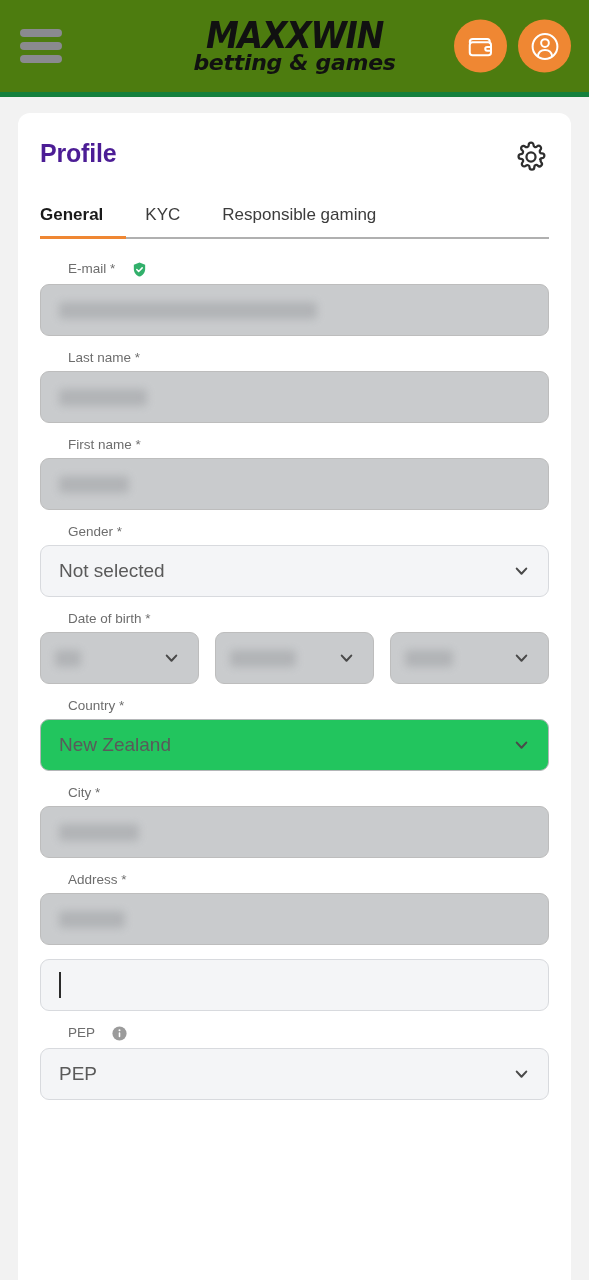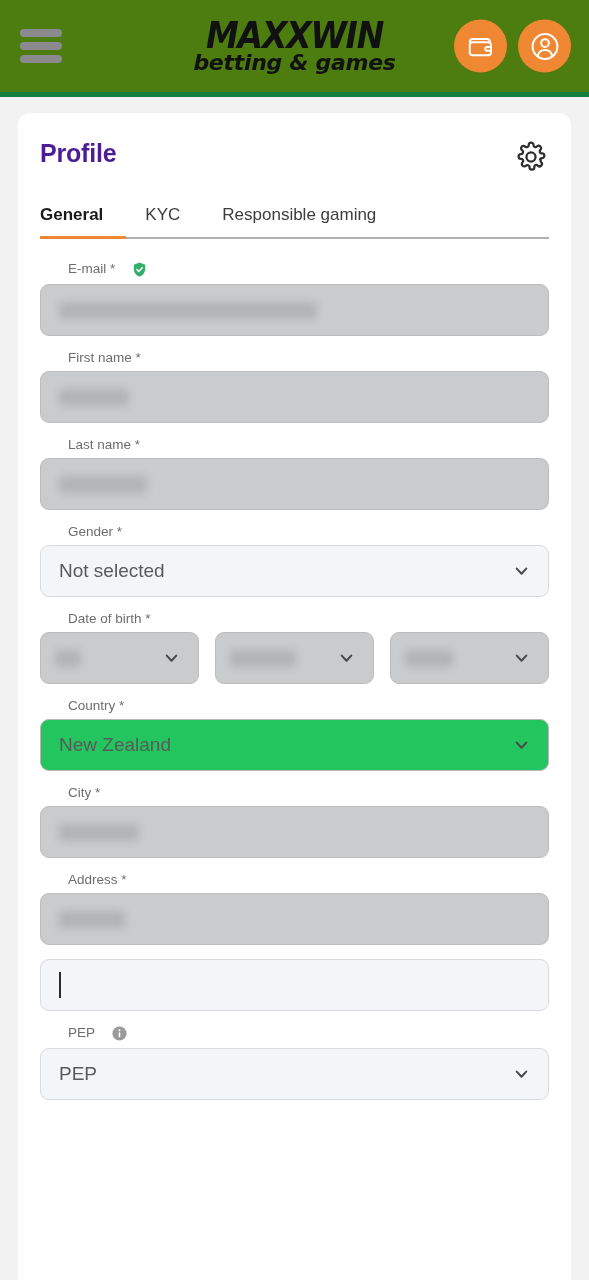--- a/index.html
+++ b/index.html
@@ -256,30 +256,30 @@
           <path d="M12 2.2l8 3v6.1c0 5-3.4 9.6-8 10.6-4.6-1-8-5.6-8-10.6V5.2z" fill="#32b06b"></path>
           <path d="M8.2 12.1l2.6 2.6 5-5" fill="none" stroke="#ffffff" stroke-width="2.1" stroke-linecap="round" stroke-linejoin="round"></path>
         </svg>
       </div>
       <div class="control">
         <span class="redacted" style="width:258px"></span>
       </div>
     </div>
 
     <div class="field">
+      <div class="field-label">Last name *</div>
+      <div class="control">
+        <span class="redacted" style="width:88px"></span>
+      </div>
+    </div>
+
+    <div class="field">
       <div class="field-label">First name *</div>
       <div class="control">
         <span class="redacted" style="width:70px"></span>
-      </div>
-    </div>
-
-    <div class="field">
-      <div class="field-label">Last name *</div>
-      <div class="control">
-        <span class="redacted" style="width:88px"></span>
       </div>
     </div>
 
     <div class="field">
       <div class="field-label">Gender *</div>
       <div class="control enabled">
         <span>Not selected</span>
         <svg class="chev" width="19" height="19" viewBox="0 0 24 24" fill="none" stroke="#4a4a4a" stroke-width="2.6" stroke-linecap="round" stroke-linejoin="round">
           <polyline points="6 9 12 15.5 18 9"></polyline>
         </svg>

